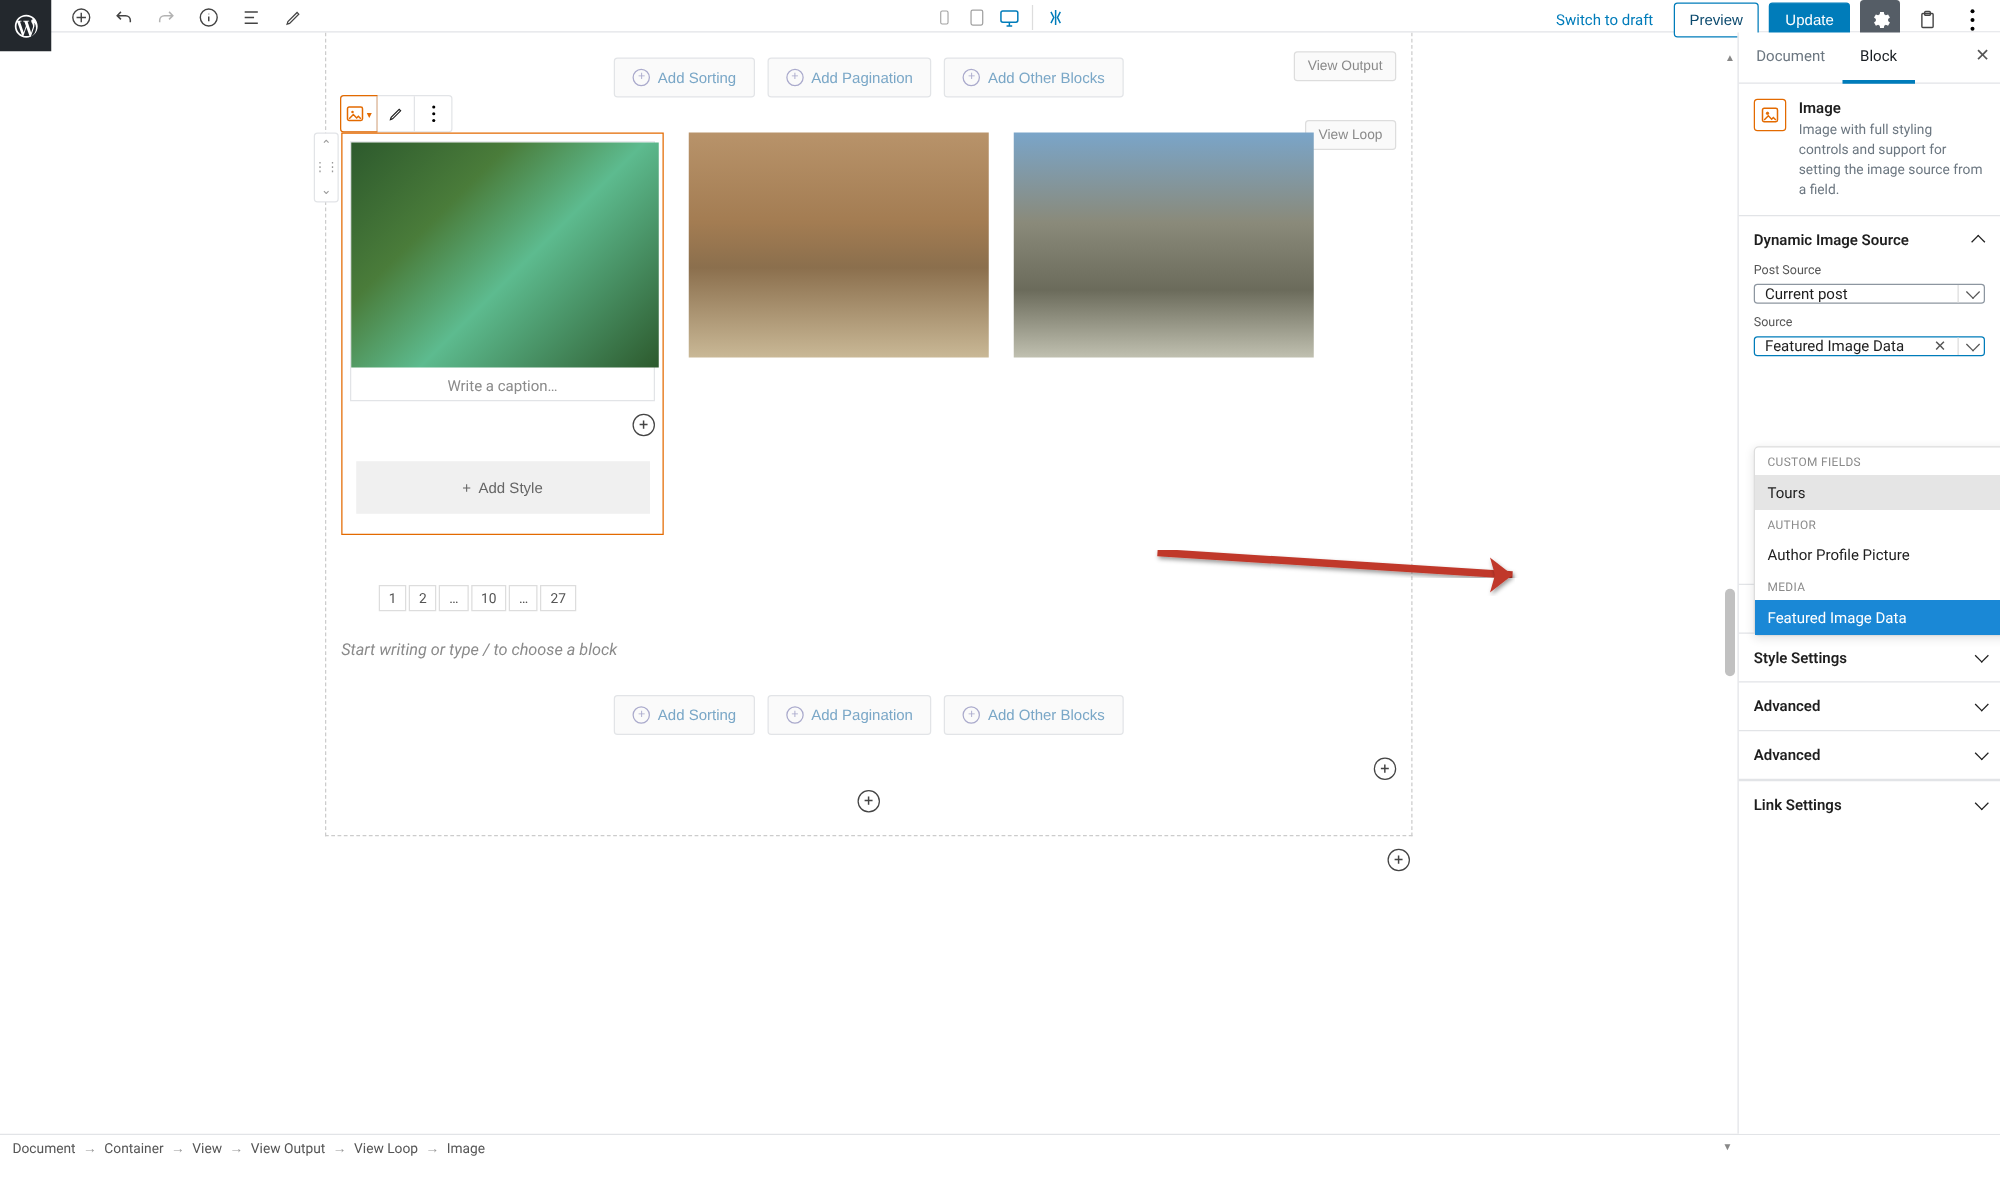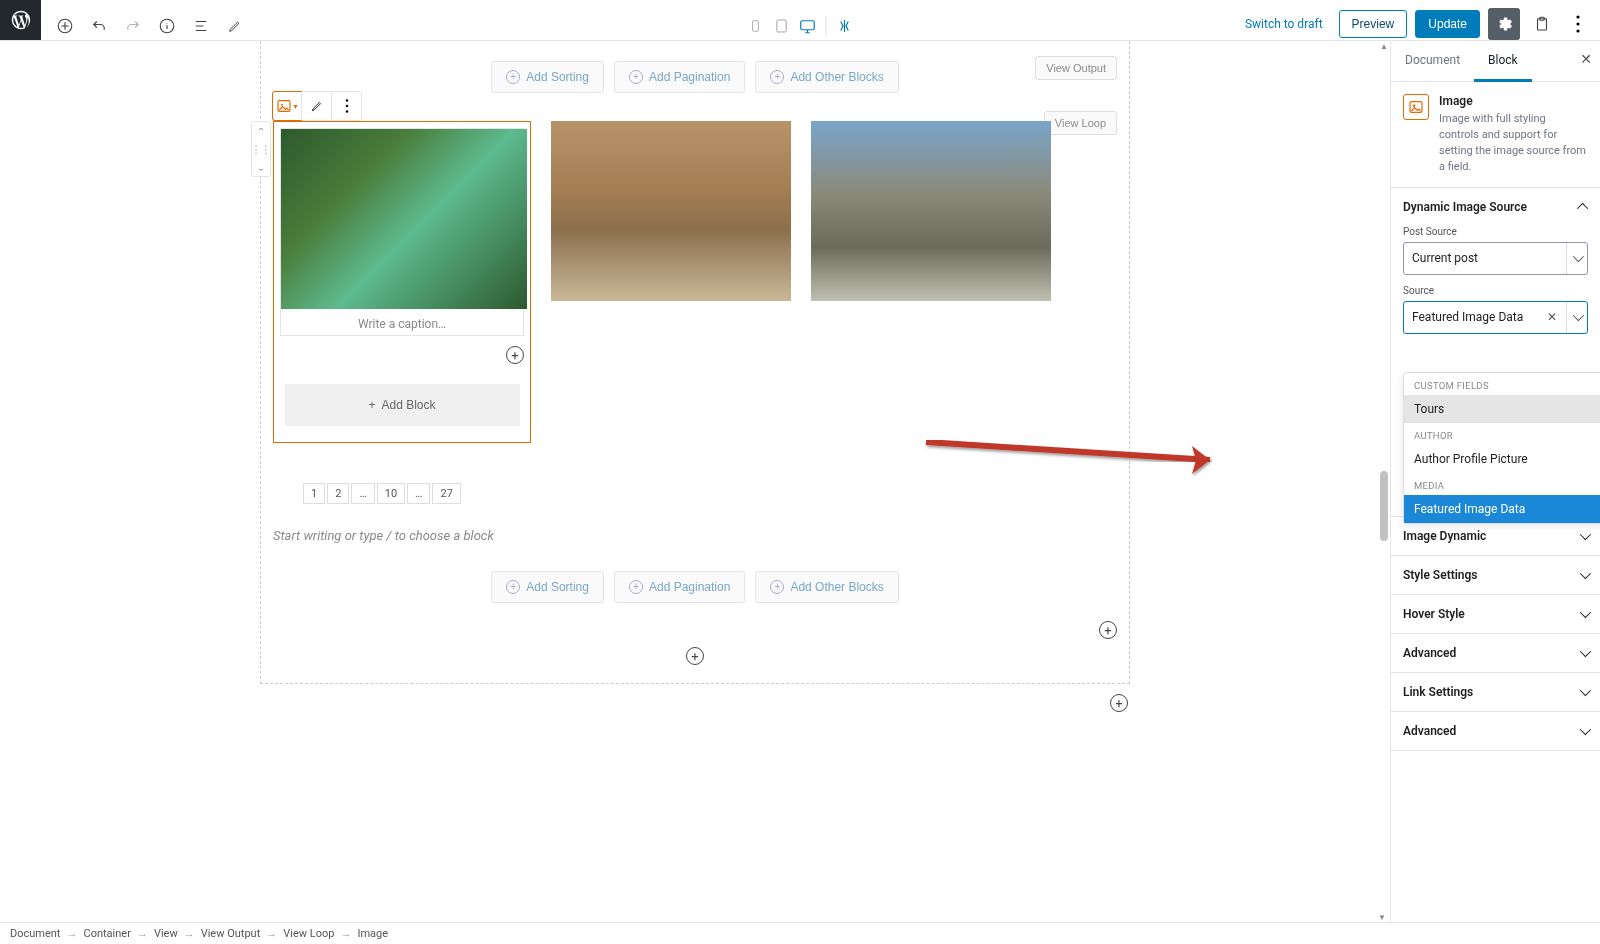--- a/index.html
+++ b/index.html
@@ -1,18 +1,18 @@
 <!DOCTYPE html>
 <html><head>
 <meta charset="utf-8">
 <style>
 * { box-sizing: border-box; margin: 0; padding: 0; }
 body { font-family: -apple-system, BlinkMacSystemFont, "Segoe UI", Roboto, sans-serif; font-size: 13px; color: #1e1e1e; background: #fff; overflow: hidden; }
 
-.top-bar { height: 41px; display: flex; align-items: flex-end; border-bottom: 1px solid #e2e4e7; background: #fff; position: relative; }
+.top-bar { height: 26px; display: flex; align-items: flex-start; border-bottom: 1px solid #e2e4e7; background: #fff; position: relative; }
 .wp-logo { width: 41px; height: 41px; background: #23282d; display: flex; align-items: center; justify-content: center; }
 .wp-logo svg { fill: #fff; width: 22px; height: 22px; }
 .tool-group { display: flex; align-items: center; gap: 6px; padding: 0 10px; }
 .icon-btn { width: 28px; height: 28px; border: none; background: none; cursor: pointer; display: flex; align-items: center; justify-content: center; color: #444; border-radius: 2px; }
 .center-tools { position: absolute; left: 50%; transform: translateX(-50%); display: flex; align-items: center; gap: 2px; }
 .center-tools .icon-btn { width: 24px; }
 .center-tools .active { color: #007cba; }
 .vdiv { width: 1px; height: 20px; background: #ddd; margin: 0 4px; }
 .right-tools { margin-left: auto; display: flex; align-items: center; gap: 8px; padding-right: 8px; }
 .switch-draft { color: #007cba; font-size: 12px; cursor: pointer; padding: 0 8px; }
@@ -67,21 +67,21 @@
 .tab.active { color: #191e23; border-bottom: 3px solid #007cba; margin-bottom: -1px; }
 .close-x { position: absolute; right: 8px; top: 10px; cursor: pointer; color: #555; font-size: 14px; }
 .block-head { display: flex; gap: 10px; padding: 12px; }
 .block-icon { width: 26px; height: 26px; border: 1.5px solid #e36a00; border-radius: 3px; display: flex; align-items: center; justify-content: center; }
 .block-title { font-size: 12px; font-weight: 600; }
 .block-desc { font-size: 11px; color: #6c7781; line-height: 1.45; margin-top: 3px; }
 .panel { border-top: 1px solid #e2e4e7; }
 .panel-h { padding: 12px; display: flex; justify-content: space-between; align-items: center; cursor: pointer; font-size: 12px; font-weight: 600; }
 .panel-b { padding: 0 12px 12px; }
 .label { font-size: 10px; color: #555; margin-bottom: 5px; display: block; }
-.select-like { border: 1px solid #8d96a0; border-radius: 3px; height: 33px; display: flex; align-items: center; padding: 0 8px; position: relative; font-size: 12px; margin-bottom: 10px; }
+.select-like { border: 1px solid #8d96a0; border-radius: 3px; height: 16px; display: flex; align-items: center; padding: 0 8px; position: relative; font-size: 12px; margin-bottom: 10px; }
 .select-like .chev { position: absolute; right: 6px; color: #555; border-left: 1px solid #ddd; padding-left: 6px; height: 100%; display: flex; align-items: center; }
 .select-like.blue { border-color: #007cba; }
 .select-like .clear { position: absolute; right: 30px; color: #555; cursor: pointer; }
 .dropdown { position: absolute; background: #fff; border: 1px solid #ddd; border-radius: 4px; box-shadow: 0 2px 8px rgba(0,0,0,.1); width: 207px; z-index: 50; }
 .dropdown .grp { font-size: 9.5px; color: #8a8a8a; text-transform: uppercase; letter-spacing: .3px; padding: 7px 10px 4px; }
 .dropdown .opt { padding: 7px 10px; font-size: 12px; cursor: pointer; }
 .dropdown .opt.hl { background: #e5e5e5; }
 .dropdown .opt.sel { background: #1a88d6; color: #fff; }
 
 .arrow-annot { position: absolute; pointer-events: none; z-index: 60; }
@@ -258,21 +258,21 @@
                   <div class="img-ph"></div>
                 </div>
                 <div class="caption">Write a caption…</div>
               </div>
               <div class="inline-plus" style="margin-top:10px;">
                   <span class="plus-circ2">+</span>
                 </div>
               <div class="add-block-row">
                   <button class="add-block-btn">
                     <span class="plus-circ">+</span>
-                    <span>Add Block</span>
+                    <span>Add Style</span>
                   </button>
                 </div>
             </div>
           </div>
           <div class="cell-img img-ph img-ph2"></div>
           <div class="cell-img img-ph img-ph3"></div>
         </div>
 
         <div class="pager" style="margin-top:40px;">
           <span>1</span>
@@ -374,39 +374,33 @@
         </div>
       </div>
     <div class="panel">
         <div class="panel-h">
           <span>Style Settings</span>
           <span class="chev-ic"></span>
         </div>
       </div>
     <div class="panel">
         <div class="panel-h">
-          <span>Hover Style</span>
+          <span>Advanced</span>
           <span class="chev-ic"></span>
         </div>
       </div>
-    <div class="panel">
+    <div class="panel" style="border-bottom:1px solid #e2e4e7;">
         <div class="panel-h">
           <span>Advanced</span>
           <span class="chev-ic"></span>
         </div>
       </div>
     <div class="panel">
         <div class="panel-h">
           <span>Link Settings</span>
-          <span class="chev-ic"></span>
-        </div>
-      </div>
-    <div class="panel" style="border-bottom:1px solid #e2e4e7;">
-        <div class="panel-h">
-          <span>Advanced</span>
           <span class="chev-ic"></span>
         </div>
       </div>
   </div>
 </div>
 
 <svg class="arrow-annot" style="left:920px;top:436px;width:310px;height:50px;" viewBox="0 0 310 50">
   <defs>
       <filter id="sh">
         <feDropShadow dx="1" dy="2" stdDeviation="1.5" flood-opacity=".4"></feDropShadow>

